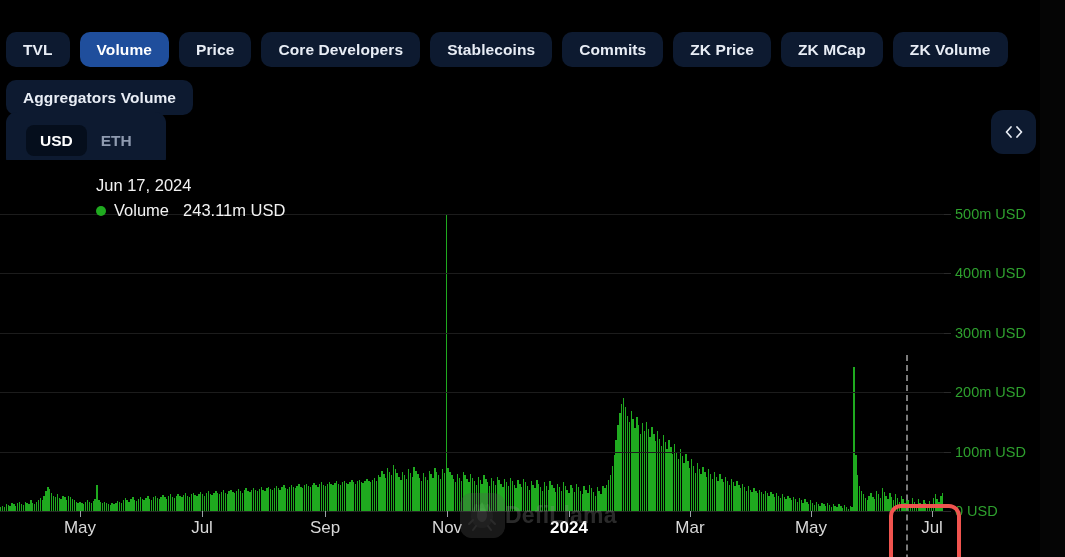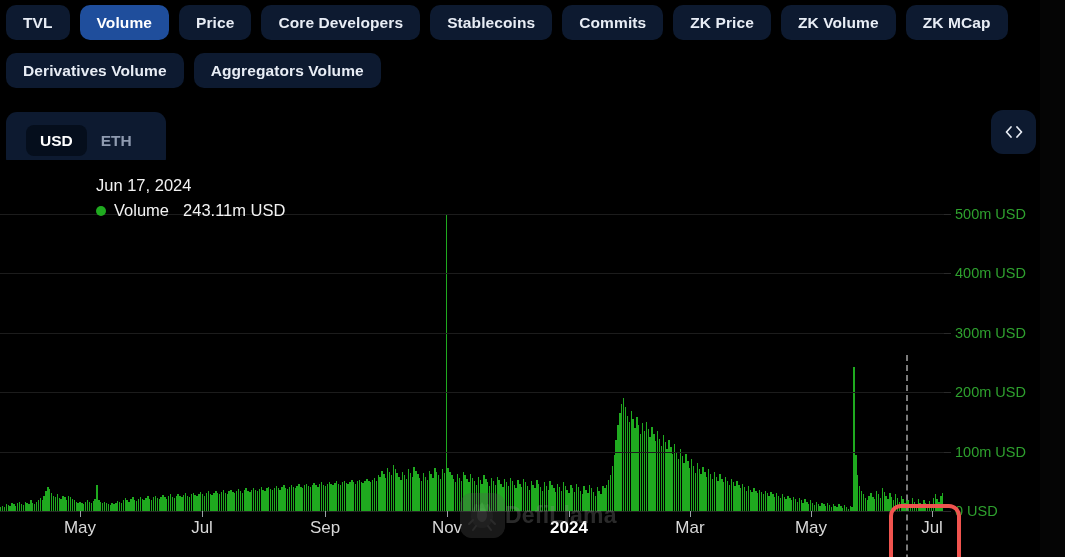--- a/index.html
+++ b/index.html
@@ -6,21 +6,21 @@
   html, body {
     width:1065px; height:557px;
     background:#000000;
     font-family:"Liberation Sans", sans-serif;
     overflow:hidden;
   }
   #root { position:relative; width:1065px; height:557px; background:#000; }
 
   
   .tabs-wrap { position:absolute; left:0; top:0; width:1040px; padding:5px 0 0 6px; }
-  .tabs-row { display:flex; flex-wrap:wrap; gap:10px 10px; }
+  .tabs-row { display:flex; flex-wrap:wrap; gap:10px 10px;margin-top:27px; }
   .tab {
     height:35px; padding:0 17px;
     display:flex; align-items:center; justify-content:center;
     border-radius:10px;
     background:#0d1a30;
     color:#e8edf5; font-size:15.5px; font-weight:700;
     white-space:nowrap; cursor:pointer; letter-spacing:.1px;
   }
   .tab.active { background:#1f4e9c; color:#ffffff; }
 
@@ -115,25 +115,24 @@
 
   <div class="tabs-wrap">
     <div class="tabs-row" id="tabs-row-1">
         <div class="tab">TVL</div>
         <div class="tab active">Volume</div>
         <div class="tab">Price</div>
         <div class="tab">Core Developers</div>
         <div class="tab">Stablecoins</div>
         <div class="tab">Commits</div>
         <div class="tab">ZK Price</div>
+        <div class="tab">ZK MCap</div>
         <div class="tab">ZK Volume</div>
-        <div class="tab">ZK MCap</div>
       </div>
     <div class="tabs-row" id="tabs-row-2" style="margin-top:13px">
-        <div class="tab">Derivatives Volume</div>
         <div class="tab">Aggregators Volume</div>
       </div>
   </div>
 
   <div class="cur-toggle" id="cur-toggle">
       <div class="cur-opt active">USD</div>
       <div class="cur-opt">ETH</div>
     </div>
 
   <div class="code-btn">

